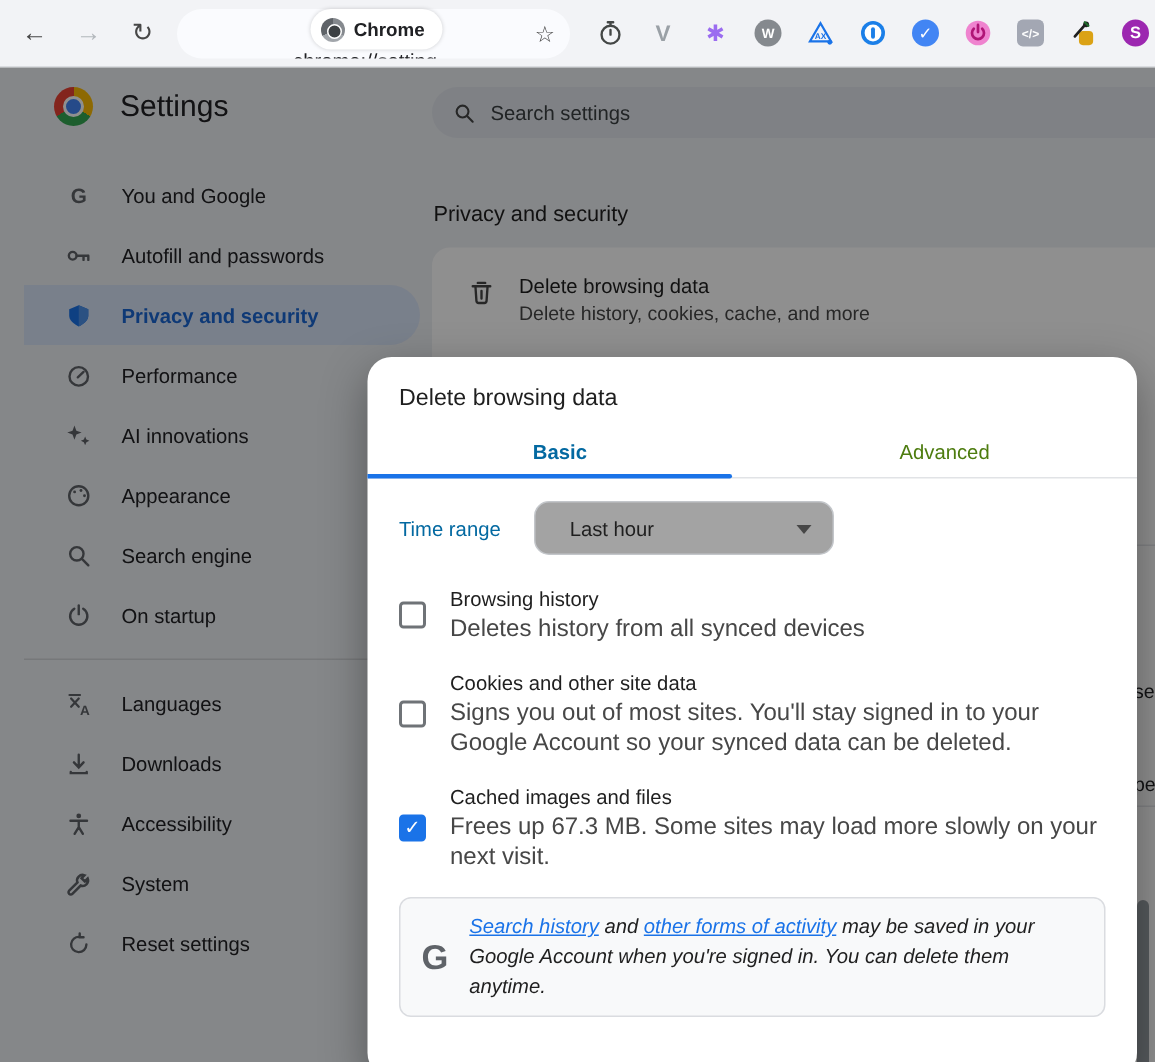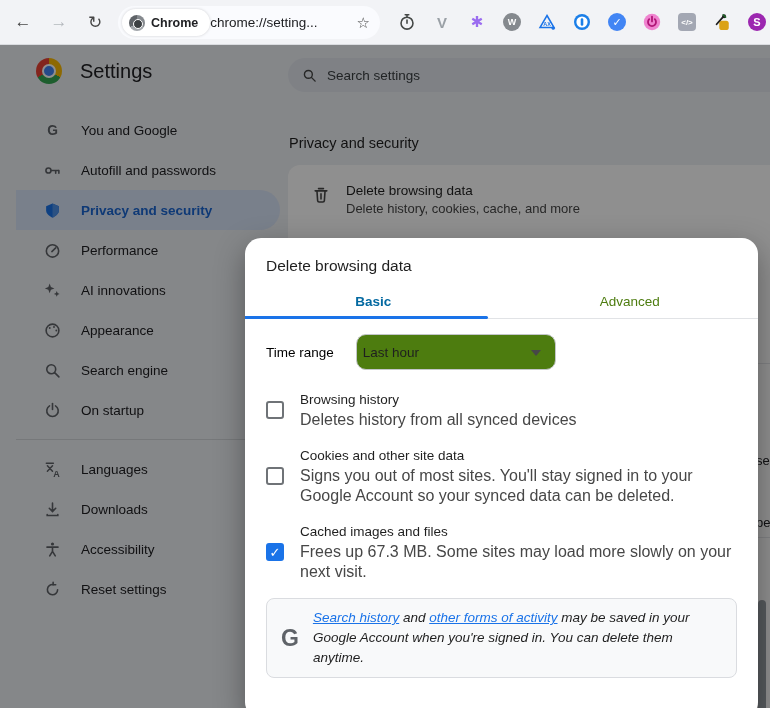--- a/index.html
+++ b/index.html
@@ -11,21 +11,21 @@
   .stage { position:absolute; inset:0; width:770px; height:708px; overflow:hidden; }
 
   
   .toolbar { position:absolute; left:0; top:0; width:770px; height:45px;
     background:#f2f3f6; border-bottom:1px solid #dadce0; }
   .nav-btn { position:absolute; top:9px; width:26px; height:26px; display:flex;
     align-items:center; justify-content:center; font-size:17px; color:#474747;
     border-radius:50%; }
   .nav-btn.disabled { color:#b4b8bd; }
   .omnibox { position:absolute; left:118px; top:6px; width:262px; height:33px;
-    background:#fafbfe; border-radius:17px; display:flex; align-items:center; }
+    background:#fafbfe; border-radius:17px; display:flex; align-items:center;flex-direction:column; }
   .chip { height:27px; margin-left:4px; padding:0 12px 0 7px; background:#fff;
     border-radius:14px; display:flex; align-items:center; gap:6px;
     box-shadow:0 0 3px rgba(0,0,0,0.18); font-size:12.5px; font-weight:bold; color:#202124; }
   .clogo { width:16px; height:16px; border-radius:50%;
     background:conic-gradient(from -120deg,#5f6368 0 120deg,#85898e 0 240deg,#a2a6ab 0);
     position:relative; }
   .clogo::after { content:""; position:absolute; left:4px; top:4px; width:8px; height:8px;
     border-radius:50%; background:#3c4043; border:1.5px solid #fff; }
   .url-text { font-size:13.5px; color:#202124; flex:1; white-space:nowrap; overflow:hidden; }
   .star { position:absolute; right:10px; font-size:15px; color:#474747; top:8px; }
@@ -82,24 +82,24 @@
     box-shadow:0 10px 30px rgba(0,0,0,0.35); }
   .dlg-title { padding:19px 21px 0; font-size:15.5px; color:#1f1f1f; }
   .dlg-tabs { position:relative; margin-top:14px; height:30px; display:flex;
     border-bottom:1px solid #e1e3e6; }
   .dlg-tab { width:50%; text-align:center; font-size:13.5px; padding-top:5px; color:#4d7c0f; }
   .dlg-tab.active { color:#0369a1; font-weight:bold; }
   .tab-underline { position:absolute; left:0; bottom:-1px; width:47.4%; height:3.5px;
     background:#1a73e8; border-radius:0 4px 4px 0; }
   .dlg-body { padding:0 21px; }
   .time-row { margin-top:15px; display:flex; align-items:center; gap:22px; }
-  .time-label { font-size:13.5px; color:#000000; }
+  .time-label { font-size:13.5px; color:#0369a1; }
   .select { position:relative; width:200px; height:36px; border:1px solid #c3c6ca;
-    border-radius:10px; display:flex; align-items:center; padding-left:6px;
-    font-size:13.5px; color:#1f1f1f; background:#4d7c0f; }
+    border-radius:10px; display:flex; align-items:center; padding-left:23px;
+    font-size:13.5px; color:#1f1f1f; background:#a3a3a3; }
   .caret { position:absolute; right:14px; top:15px; width:0; height:0;
     border-left:5px solid transparent; border-right:5px solid transparent;
     border-top:6px solid #474747; }
   .rows { margin-top:20px; }
   .row { display:flex; align-items:center; gap:16px; margin-bottom:16px; }
   .cbx { width:18px; height:18px; border:2px solid #6f7377; border-radius:3px; flex:0 0 18px;
     display:flex; align-items:center; justify-content:center; background:#fff;
     color:transparent; font-size:13px; font-weight:bold; }
   .cbx.checked { background:#1a73e8; border-color:#1a73e8; color:#fff; }
   .row-text { width:434px; }
@@ -294,20 +294,28 @@
             <span class="sb-icon">
               <svg viewBox="0 0 16 16" fill="none" stroke="#5f6368" stroke-width="1.5" stroke-linecap="round">
                 <circle cx="8" cy="2.8" r="1.5" fill="#5f6368" stroke="none"></circle>
                 <path d="M2.8 5.8 H13.2 M8 5.8 V9.8 M8 9.8 L5.4 14 M8 9.8 L10.6 14"></path>
               </svg>
             </span>
             <span class="sb-label">Accessibility</span>
           </div>
           <div class="sb-item">
             <span class="sb-icon">
+              <svg viewBox="0 0 16 16" fill="none" stroke="#5f6368" stroke-width="1.6" stroke-linecap="round">
+                <path d="M13.6 4.4 A3.4 3.4 0 0 1 9.2 8.8 L4 14 A1.3 1.3 0 0 1 2 12 L7.2 6.8 A3.4 3.4 0 0 1 11.6 2.4 L9.8 4.2 L11.8 6.2 Z"></path>
+              </svg>
+            </span>
+            <span class="sb-label">System</span>
+          </div>
+          <div class="sb-item">
+            <span class="sb-icon">
               <svg viewBox="0 0 16 16" fill="none" stroke="#5f6368" stroke-width="1.5" stroke-linecap="round">
                 <path d="M12.8 8.2 A4.8 4.8 0 1 1 8.6 3.4"></path>
                 <path d="M8.6 1.2 V3.6 H11"></path>
               </svg>
             </span>
             <span class="sb-label">Reset settings</span>
           </div>
         </div>
     </div>
 

